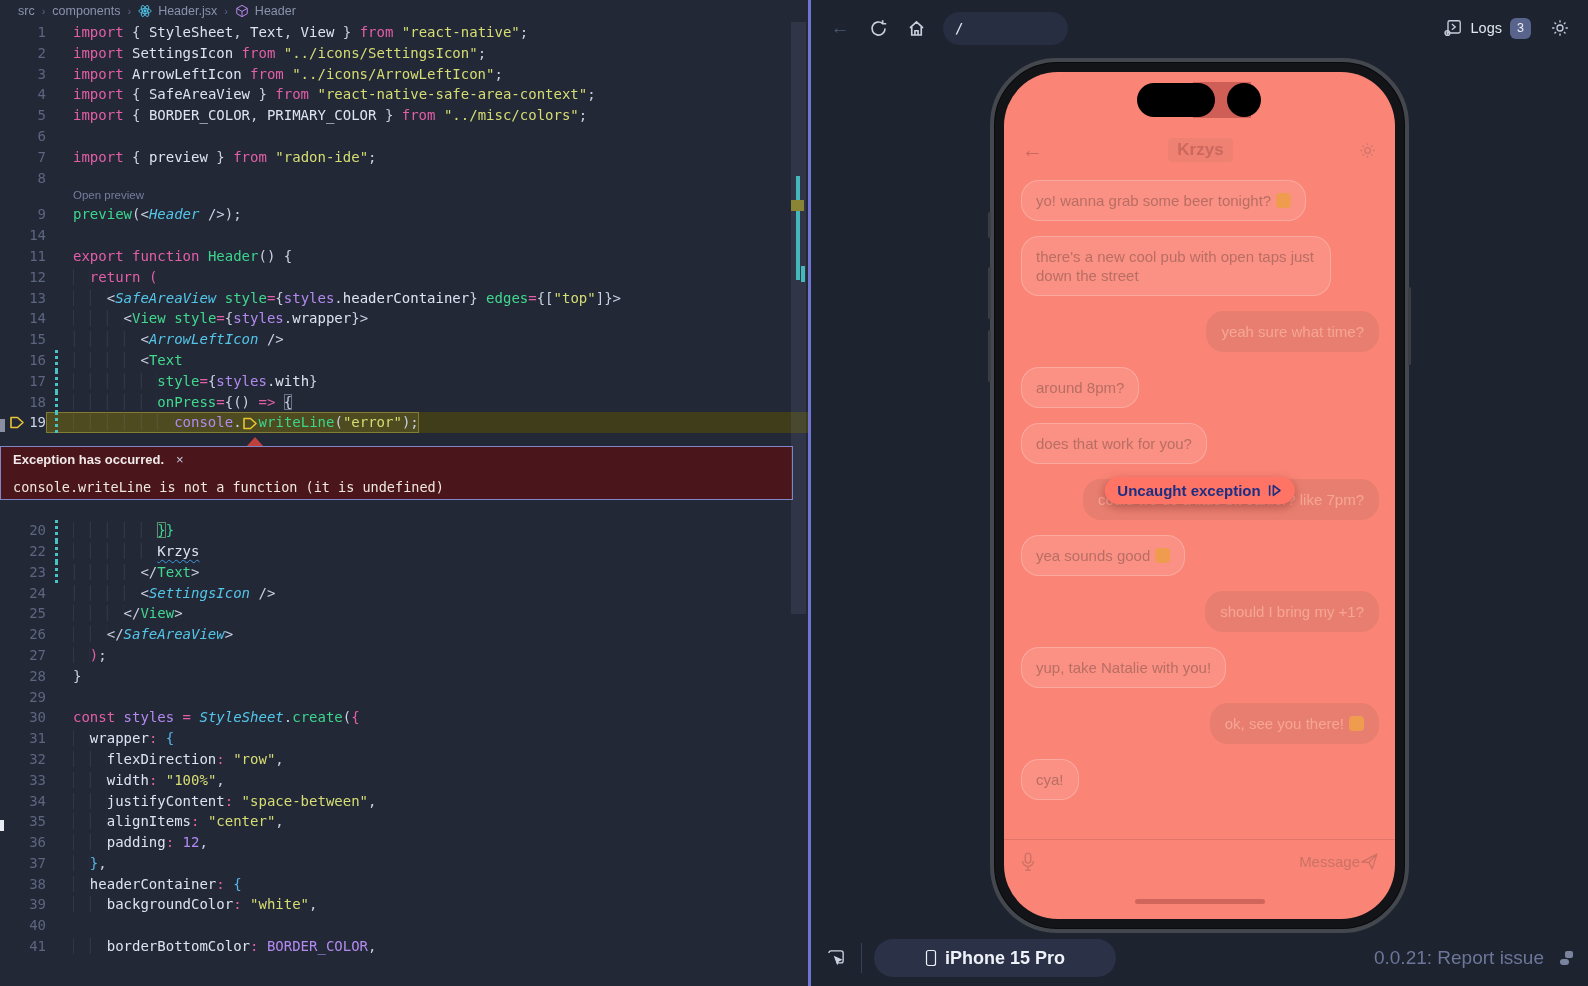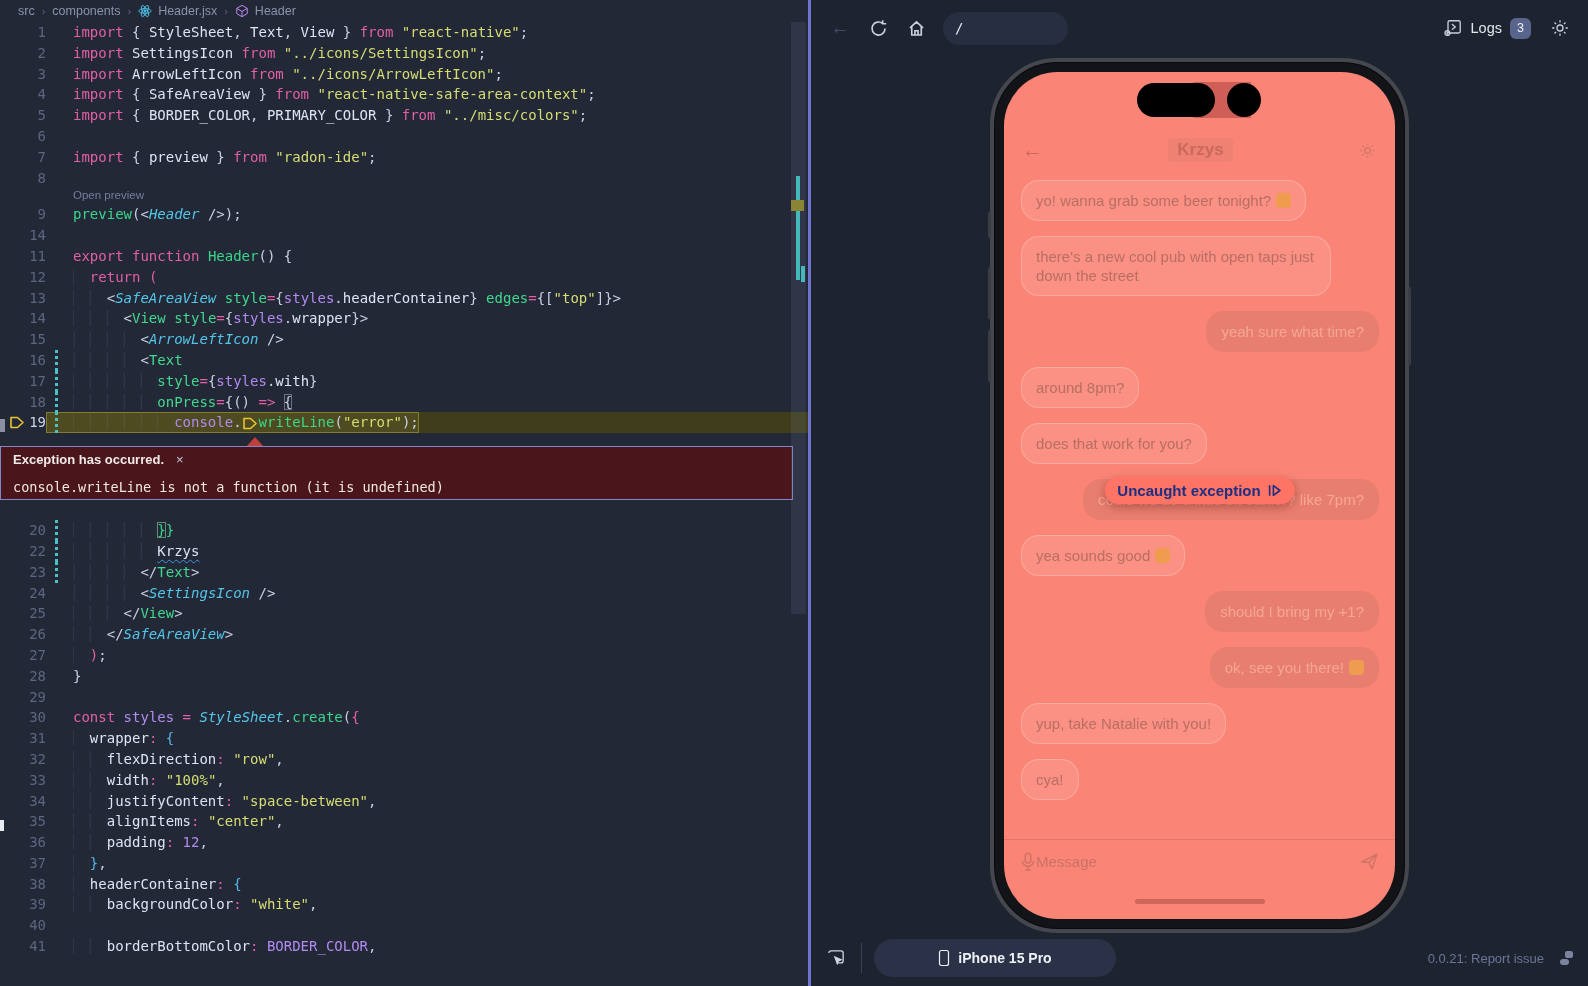--- a/index.html
+++ b/index.html
@@ -101,33 +101,33 @@
   .msg.left{align-self:flex-start;background:rgba(255,255,255,.10);
     border:1px solid rgba(255,255,255,.22);color:#b96e63}
   .msg.right{align-self:flex-end;background:#e87e6f;color:#f6a695;border:1px solid transparent}
   .emj{display:inline-block;width:15px;height:15px;border-radius:4px;vertical-align:-2px;margin-left:5px;
     background:#f09c4f}
   .exc-pill{position:absolute;left:50%;transform:translateX(-50%);top:405px;z-index:5;
     background:#ff7465;border:none;border-radius:14px;padding:5px 13px;display:flex;align-items:center;gap:6px;
     box-shadow:0 3px 10px rgba(80,10,10,.35);cursor:pointer;
     font-size:15px;font-weight:bold;color:#1d2f83}
   .input-bar{flex:0 0 44px;display:flex;align-items:center;border-top:1px solid rgba(0,0,0,.10);padding:0 16px}
-  .input-ph{flex:1;text-align:left;font-size:15px;color:#ca7266}
+  .input-ph{flex:1;text-align:right;font-size:15px;color:#ca7266}
   .home-indicator{flex:0 0 36px;display:flex;align-items:flex-start;justify-content:center;padding-top:16px}
   .hi-bar{width:130px;height:5px;border-radius:3px;background:#d0655b}
 
   
   .statusbar{position:absolute;left:0;bottom:0;right:0;height:56px;display:flex;align-items:center}
   .inspect-btn{margin-left:14px;background:none;border:none;cursor:pointer}
   .sb-divider{width:1px;height:30px;background:#39415a;margin-left:14px}
   .device-pill{margin-left:12px;width:242px;height:38px;border-radius:19px;background:#2b3247;border:none;
     cursor:pointer;display:flex;align-items:center;justify-content:center;gap:8px;
-    font-size:14px;font-weight:bold;color:#eef1f7;font-family:"Liberation Sans",sans-serif}
+    font-size:18px;font-weight:bold;color:#eef1f7;font-family:"Liberation Sans",sans-serif}
   .sb-right{margin-left:auto;display:flex;align-items:center;gap:12px;margin-right:12px}
-  .version-link{font-size:13px;color:var(--dim);background:none;border:none;cursor:pointer}
+  .version-link{font-size:19px;color:var(--dim);background:none;border:none;cursor:pointer}
   svg{display:block}
 </style>
 </head>
 <body>
 
 <div class="stage">
 
   <div class="editor">
     <div class="breadcrumb">
       <span>src</span>
@@ -287,22 +287,22 @@
 
         <div class="messages">
             <div class="msg left"><span>yo! wanna grab some beer tonight?</span><span class="emj"></span></div>
             <div class="msg left"><span>there's a new cool pub with open taps just down the street</span></div>
             <div class="msg right"><span>yeah sure what time?</span></div>
             <div class="msg left"><span>around 8pm?</span></div>
             <div class="msg left"><span>does that work for you?</span></div>
             <div class="msg right"><span>could we do a little bit earlier? like 7pm?</span></div>
             <div class="msg left"><span>yea sounds good</span><span class="emj"></span></div>
             <div class="msg right"><span>should I bring my +1?</span></div>
+            <div class="msg left"><span>yup, take Natalie with you!</span></div>
             <div class="msg right"><span>ok, see you there!</span><span class="emj"></span></div>
-            <div class="msg left"><span>yup, take Natalie with you!</span></div>
             <div class="msg left"><span>cya!</span></div>
           </div>
 
         <button class="exc-pill">
           <span>Uncaught exception</span>
           <span>
             <svg width="15" height="15" viewBox="0 0 16 16" fill="none" stroke="#1d2f83" stroke-width="1.7">
               <path d="M3 2.5v11"></path>
                 <path d="M7 2.8l7 5.2-7 5.2z" stroke-linejoin="round"></path>
               </svg>

